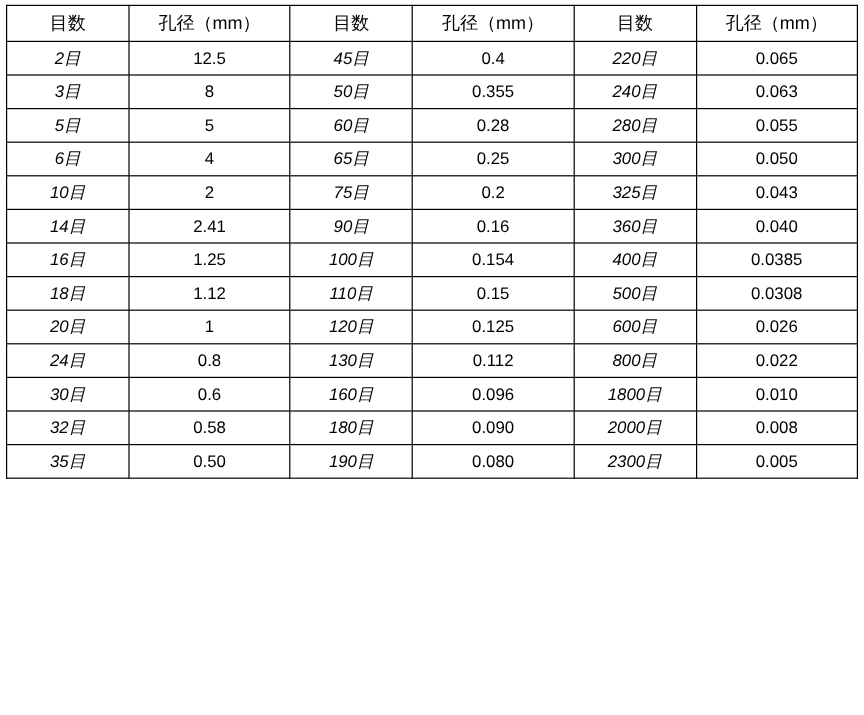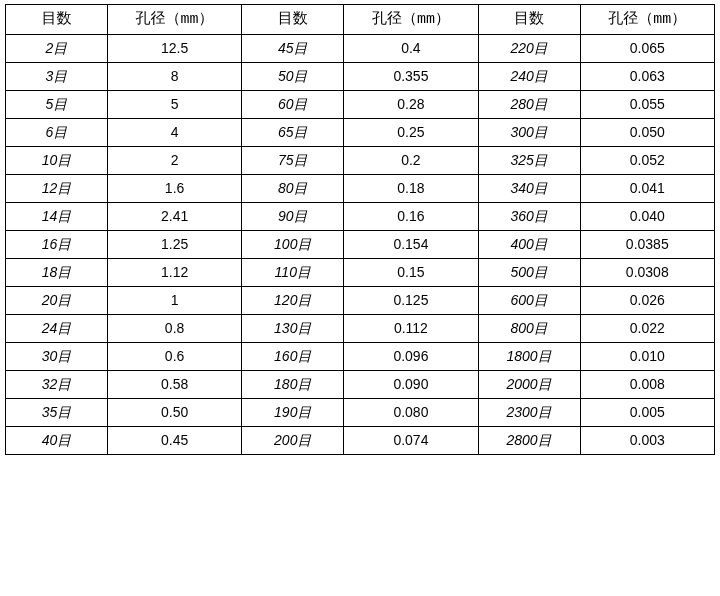--- a/index.html
+++ b/index.html
@@ -27,21 +27,20 @@
     vertical-align: middle;
     height: 27px;
     line-height: 27px;
     padding: 0;
     font-weight: normal;
   }
   #mesh-table th {
     font-size: 15px;
     height: 29px;
     line-height: 29px;
-    font-family: Liberation Mono, monospace;
   }
   #mesh-table td {
     font-size: 14px;
   }
   #mesh-table td.mesh-cell {
     font-size: 14px;
     font-style: italic;
   }
 </style>
 </head>
@@ -98,29 +97,21 @@
         <td>0.25</td>
         <td class="mesh-cell">300目</td>
         <td>0.050</td>
       </tr>
       <tr>
         <td class="mesh-cell">10目</td>
         <td>2</td>
         <td class="mesh-cell">75目</td>
         <td>0.2</td>
         <td class="mesh-cell">325目</td>
-        <td>0.052</td>
-      </tr>
-      <tr>
-        <td class="mesh-cell">12目</td>
-        <td>1.6</td>
-        <td class="mesh-cell">80目</td>
-        <td>0.18</td>
-        <td class="mesh-cell">340目</td>
-        <td>0.041</td>
+        <td>0.043</td>
       </tr>
       <tr>
         <td class="mesh-cell">14目</td>
         <td>2.41</td>
         <td class="mesh-cell">90目</td>
         <td>0.16</td>
         <td class="mesh-cell">360目</td>
         <td>0.040</td>
       </tr>
       <tr>
@@ -172,22 +163,14 @@
         <td>0.008</td>
       </tr>
       <tr>
         <td class="mesh-cell">35目</td>
         <td>0.50</td>
         <td class="mesh-cell">190目</td>
         <td>0.080</td>
         <td class="mesh-cell">2300目</td>
         <td>0.005</td>
       </tr>
-      <tr>
-        <td class="mesh-cell">40目</td>
-        <td>0.45</td>
-        <td class="mesh-cell">200目</td>
-        <td>0.074</td>
-        <td class="mesh-cell">2800目</td>
-        <td>0.003</td>
-      </tr>
     </tbody>
 </table>
 
 </body></html>

